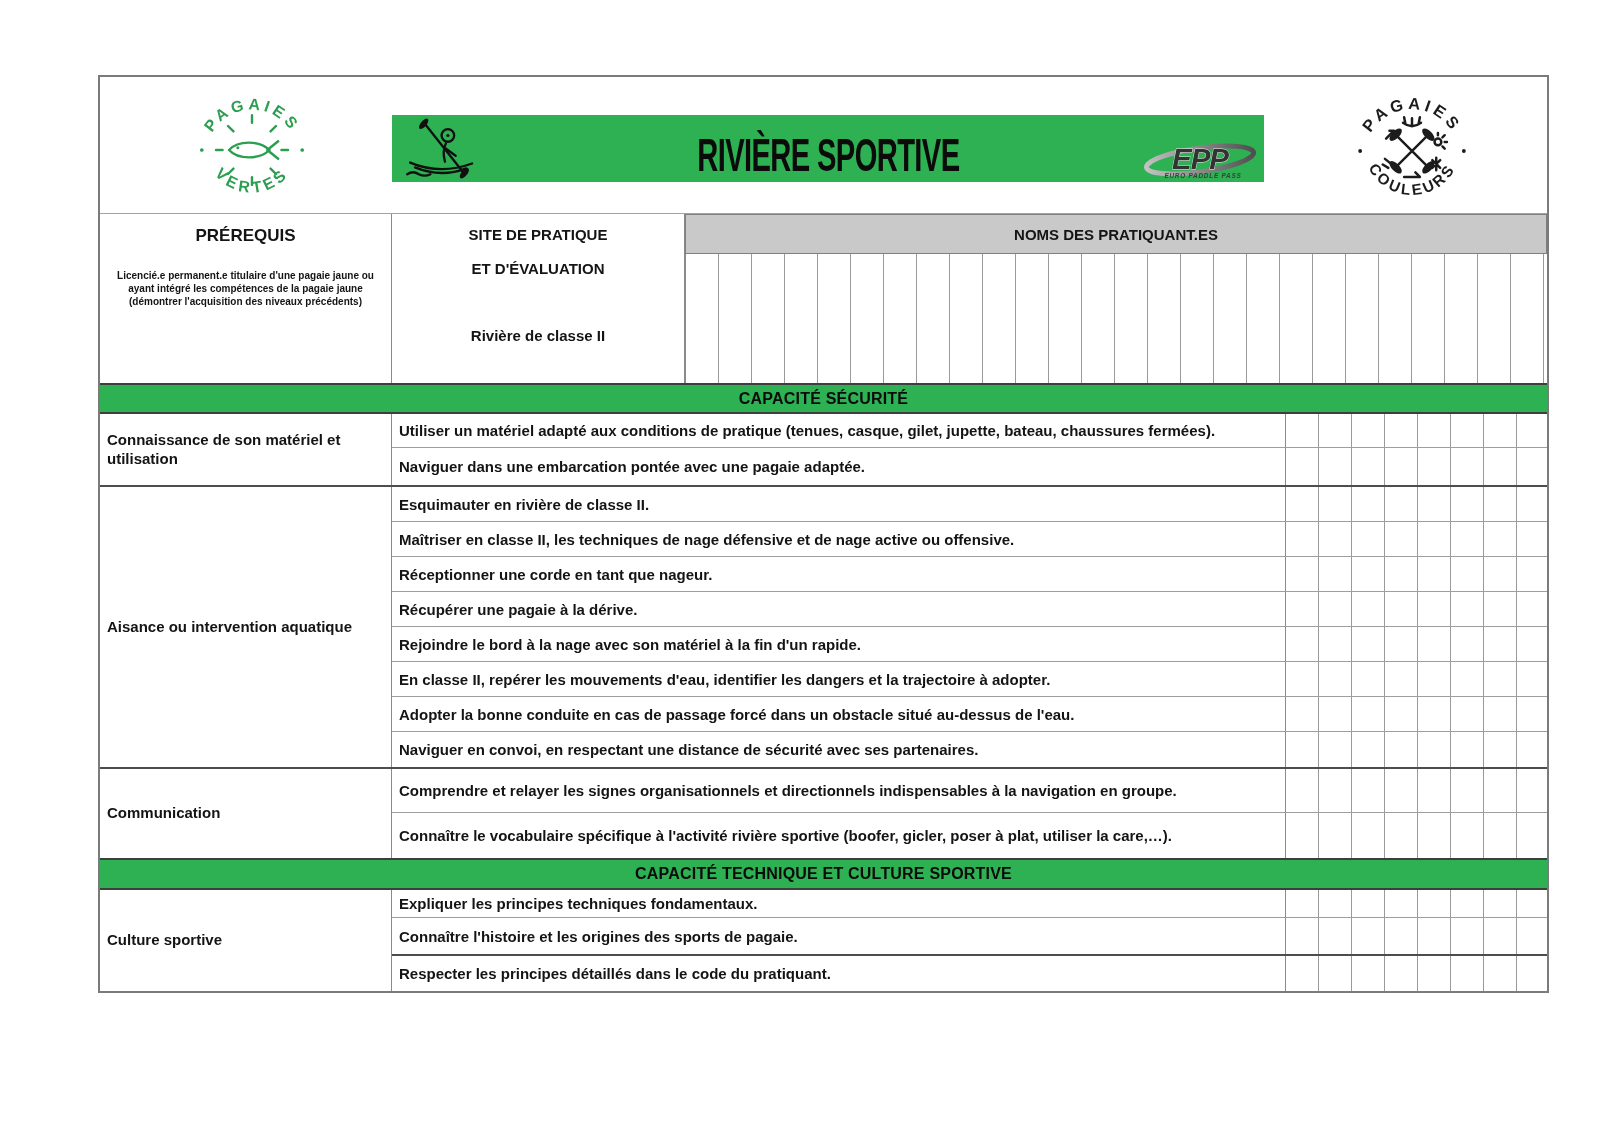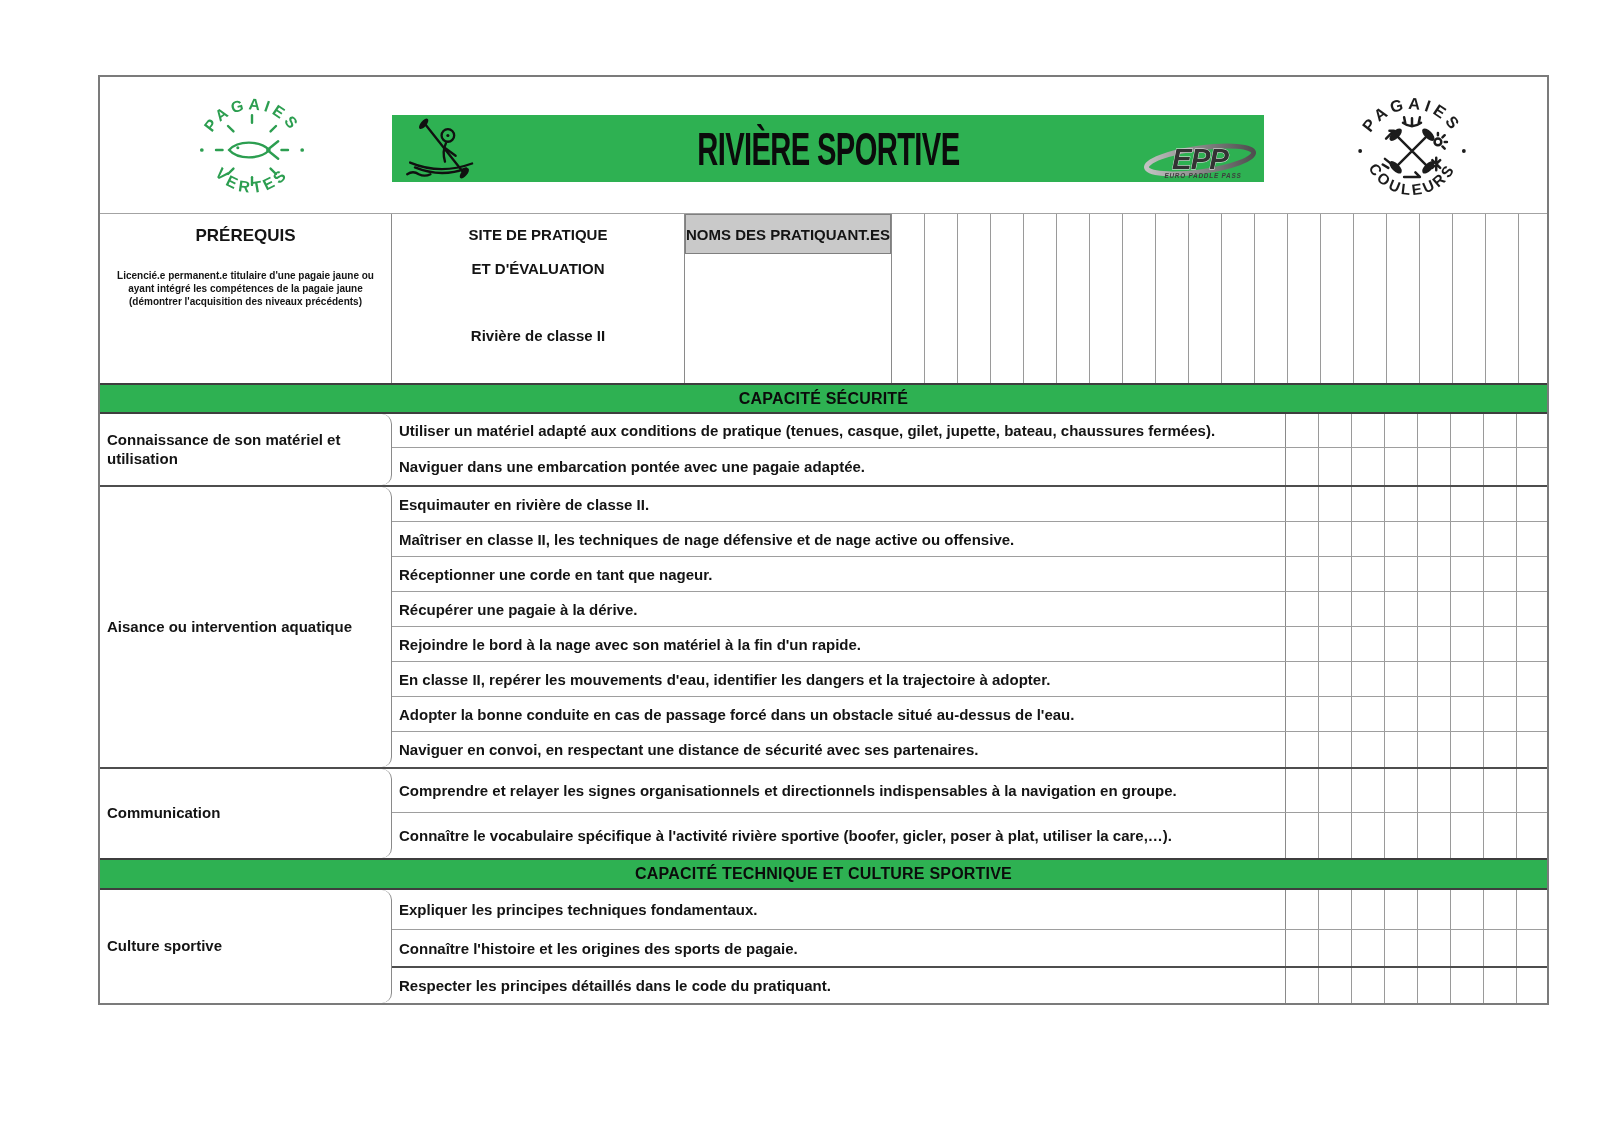--- a/index.html
+++ b/index.html
@@ -7,60 +7,60 @@
   *{box-sizing:border-box;}
 
   .sheet{position:absolute;left:98px;top:75px;width:1451px;border:2px solid #7b7b7b;background:#fff;display:flex;flex-direction:column;}
 
   
   .logo-band{height:137px;position:relative;border-bottom:1px solid #a3a3a3;flex:none;}
   .vertes-logo{position:absolute;left:92px;top:12px;}
   .couleurs-logo{position:absolute;left:1250px;top:12px;}
   .title-bar{position:absolute;left:292px;top:38px;width:872px;height:67px;background:#2eb152;}
   .kayaker{position:absolute;left:12px;top:3px;}
-  .title-wrap{position:absolute;left:0;top:0;width:100%;height:100%;display:flex;align-items:center;justify-content:center;}
+  .title-wrap{position:absolute;left:0;top:0;width:100%;height:100%;display:flex;align-items:flex-end;justify-content:center;}
   .title-text{display:inline-block;font-size:47px;font-weight:800;letter-spacing:-1px;color:#0b0b0b;transform:scaleX(0.62);white-space:nowrap;}
   .epp{position:absolute;right:4px;bottom:0px;}
 
   
   .header-row{height:169px;display:flex;flex:none;}
   .h-cell{border-right:1px solid #8a8a8a;}
   .h-prereq{width:292px;text-align:center;padding:12px 4px 0 4px;}
   .prereq-title{font-size:17px;font-weight:800;margin-bottom:24px;}
   .prereq-body{font-size:10px;font-weight:700;line-height:1.28;}
   .h-carac{width:600px;text-align:center;padding-top:32px;}
   .carac-title{font-size:15.5px;font-weight:800;margin-bottom:46px;}
   .carac-body{font-size:14.5px;font-weight:700;line-height:1.42;}
   .h-site{width:293px;text-align:center;padding-top:12px;}
   .site-l1{font-size:15px;font-weight:700;}
   .site-l2{font-size:15px;font-weight:800;margin-top:17px;}
   .site-val{font-size:15px;font-weight:700;margin-top:50px;}
-  .h-noms{flex:1;display:flex;flex-direction:row;border-right:none;}
+  .h-noms{flex:1;display:flex;flex-direction:column;border-right:none;}
   .noms-header{height:40px;background:#c9c9c9;border:1px solid #7f7f7f;display:flex;align-items:center;justify-content:center;font-size:15px;font-weight:800;}
   .name-cols{flex:1;border-left:1px solid #8a8a8a;background:repeating-linear-gradient(to right,transparent 0 32px,#9a9a9a 32px 33px);}
 
   
   .band{height:31px;background:#2eb152;border-top:2px solid #3e3e3e;border-bottom:2px solid #3e3e3e;display:flex;align-items:center;justify-content:center;font-size:16px;font-weight:800;color:#0b0b0b;flex:none;letter-spacing:0.2px;}
   .band.b2{height:32px;}
 
   
   .group{display:flex;flex:none;}
   .group.sep{border-top:2px solid #4d4d4d;}
-  .cat{width:292px;border-right:1px solid #8a8a8a;display:flex;align-items:center;padding:12px 7px;font-size:15px;font-weight:700;line-height:1.25;border-radius:10px;}
+  .cat{width:292px;border-right:1px solid #8a8a8a;display:flex;align-items:center;padding:12px 7px;font-size:15px;font-weight:700;line-height:1.25;}
   .rows{flex:1;display:flex;flex-direction:column;}
   .row{display:flex;flex:none;}
   .row:not(:last-child){border-bottom:1px solid #9e9e9e;}
   .row.nosep{border-bottom:none;}
   .row.thick{border-top:2px solid #4d4d4d;}
   .desc{flex:1;display:flex;align-items:center;padding:0 7px;font-size:15px;font-weight:700;}
   .marks{width:262px;border-left:1px solid #8a8a8a;background:repeating-linear-gradient(to right,transparent 0 32px,#9a9a9a 32px 33px);}
   .g-a .row{height:34px;} .g-a .row:last-child{height:37px;}
   .g-b .row{height:35px;}
   .g-c .row{height:44px;} .g-c .row:last-child{height:45px;}
-  .g-d .row{height:40px;} .g-d .row:nth-child(2){height:36px;} .g-d .row:last-child{height:37px;}
+  .g-d .row{height:28px;} .g-d .row:nth-child(2){height:36px;} .g-d .row:last-child{height:37px;}
 
   svg text{font-family:"Liberation Sans","DejaVu Sans",sans-serif;}
 </style>
 </head>
 <body>
 
 <div class="sheet">
 
   <div class="logo-band">
 

